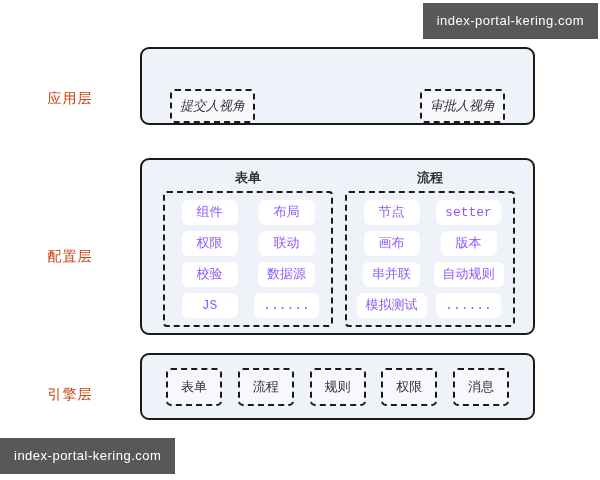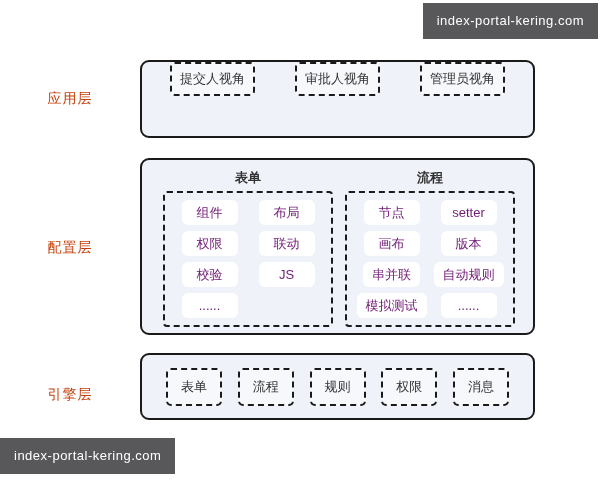--- a/index.html
+++ b/index.html
@@ -30,37 +30,38 @@
   .layer-label {
     position: absolute;
     left: 0;
     width: 140px;
     text-align: center;
     font-size: 14px;
     color: #c2410c;
     letter-spacing: 1px;
   }
   .label-app    { top: 90px; }
-  .label-config { top: 239px; }
+  .label-config { top: 248px; }
   .label-engine { top: 386px; text-align: center; }
 
   
   .layer {
     position: absolute;
     left: 140px;
     width: 395px;
     box-sizing: border-box;
     background: #eff2f9;
     border: 2px solid #1a1a1a;
     border-radius: 9px;
   }
   .layer-app {
-    top: 60px; height: 78px;
-    display: flex; align-items: flex-start; justify-content: space-between;
+    top: 47px; height: 78px;
+    display: flex; align-items: flex-end; justify-content: space-between;
     padding: 0 28px;
+    font-style: italic;
   }
   .layer-config {
     top: 158px; height: 177px;
     display: flex; gap: 12px;
     padding: 5px 0 0 21px;
   }
   .layer-engine {
     top: 353px; height: 67px;
     display: flex; align-items: center; justify-content: space-between;
     padding: 0 24px;
@@ -101,53 +102,54 @@
     align-items: center;
     justify-items: center;
     padding: 7px 8px;
     background: transparent;
   }
   .chip {
     background: #ffffff;
     border-radius: 6px;
     font-size: 13px;
     line-height: 17px;
-    color: #701a75;
+    color: #8b5cf6;
     padding: 4px 9px;
     min-width: 38px;
     text-align: center;
     white-space: nowrap;
+    font-family: Liberation Mono, monospace;
   }
 </style>
 </head>
 <body>
 
 <div class="canvas">
 
   <div class="badge badge-top">index-portal-kering.com</div>
 
   <div class="layer-label label-app">应用层</div>
   <div class="layer-label label-config">配置层</div>
   <div class="layer-label label-engine">引擎层</div>
 
   <div class="layer layer-app">
     <div class="dashed persp-box">提交人视角</div>
     <div class="dashed persp-box">审批人视角</div>
-    <div class="dashed persp-box">管理员视角</div>
   </div>
 
   <div class="layer layer-config">
     <div class="group">
       <div class="group-title">表单</div>
       <div class="group-box">
         <div class="chip">组件</div>
         <div class="chip">布局</div>
         <div class="chip">权限</div>
         <div class="chip">联动</div>
         <div class="chip">校验</div>
+        <div class="chip">数据源</div>
         <div class="chip">JS</div>
         <div class="chip">......</div>
       </div>
     </div>
     <div class="group">
       <div class="group-title">流程</div>
       <div class="group-box">
         <div class="chip">节点</div>
         <div class="chip">setter</div>
         <div class="chip">画布</div>

